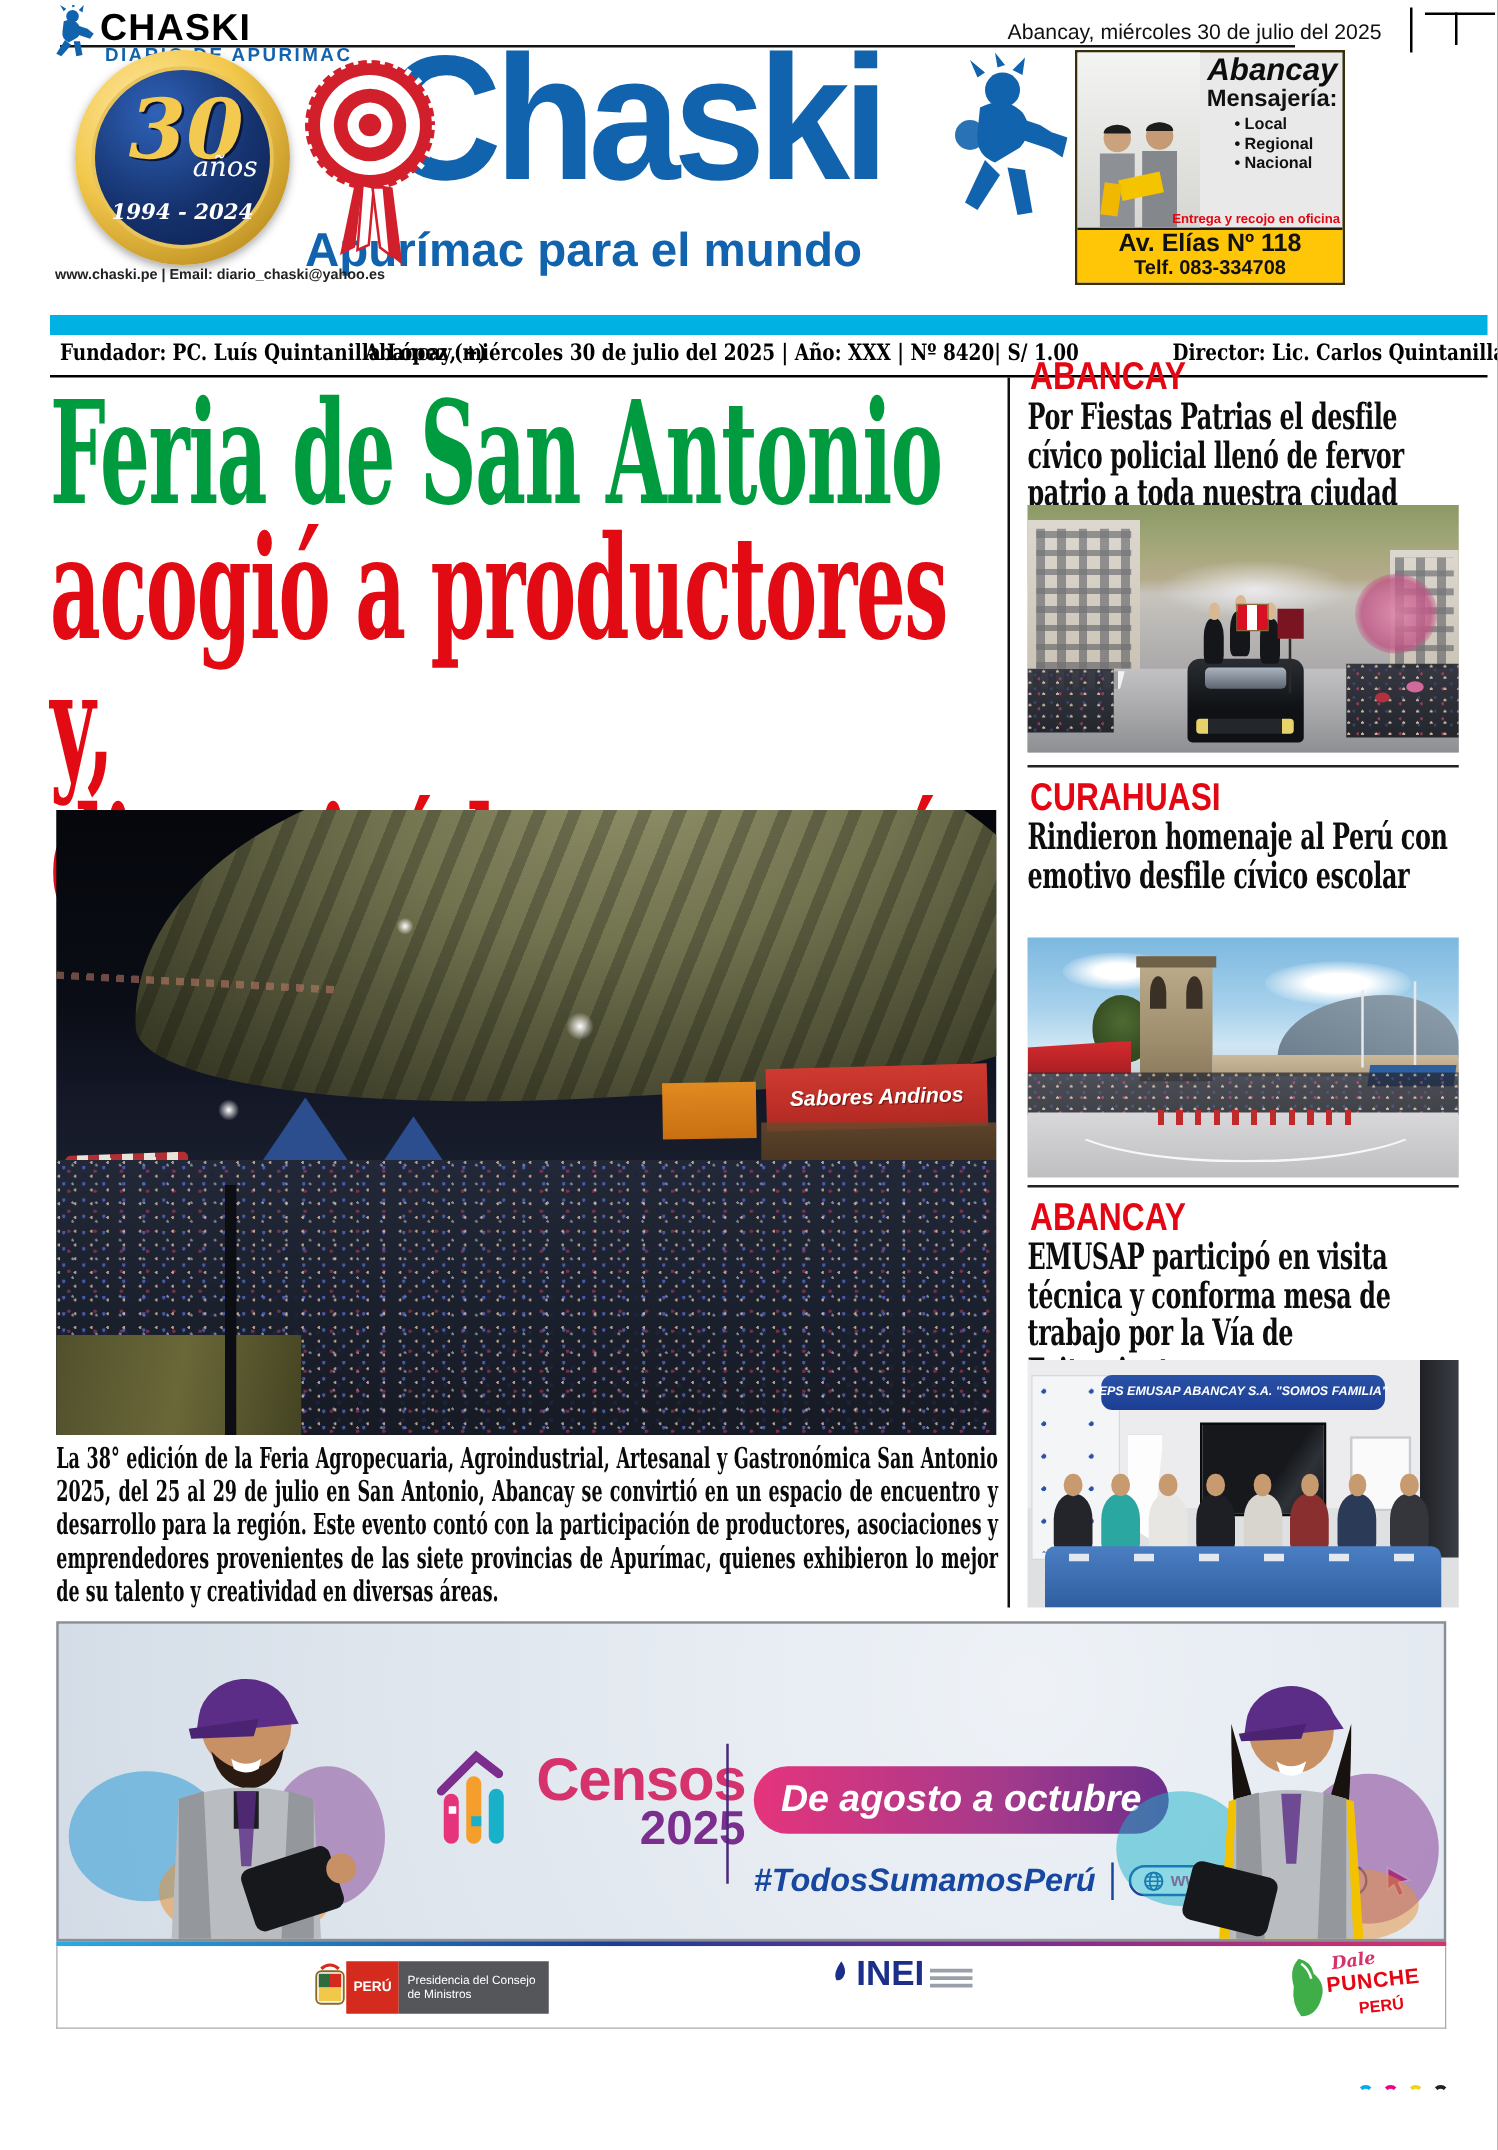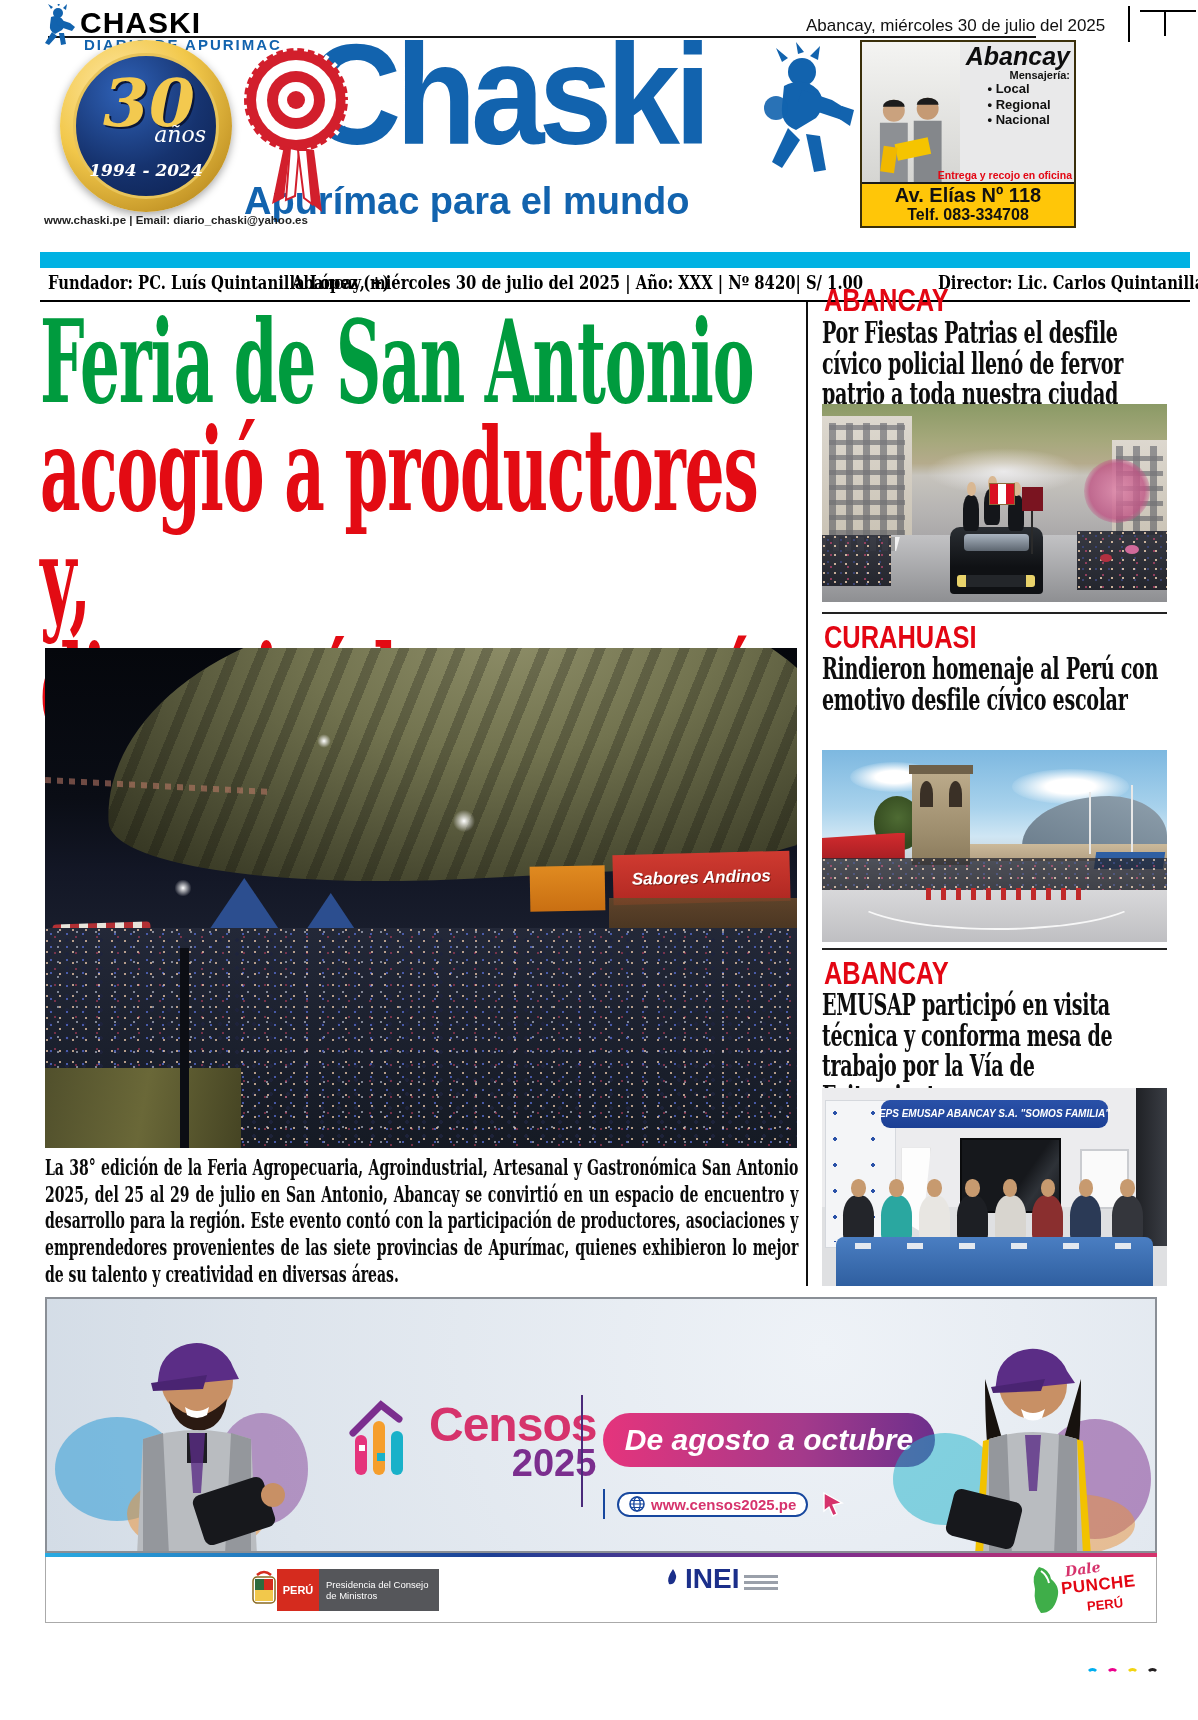--- a/index.html
+++ b/index.html
@@ -41,21 +41,21 @@
   .olva-head{background:linear-gradient(#f08c00,#ffc300 55%,#f5a500);padding:2px 6px 2px;}
   .olva-brand-row{display:flex;align-items:baseline;gap:5px;}
   .olva-brand{font-size:27px;font-weight:800;font-style:italic;color:#fff;letter-spacing:-1px;line-height:1;
     text-shadow:2px 2px 0 #5a4a00,-1px -1px 0 #5a4a00;}
   .olva-brand-suffix{font-size:13px;font-weight:800;font-style:italic;color:#241d00;letter-spacing:1px;}
   .olva-slogan{font-size:9px;font-style:italic;color:#fff6c8;text-align:right;margin-top:-1px;}
   .olva-mid{flex:1;display:flex;position:relative;}
   .olva-photo{width:46%;position:relative;background:linear-gradient(#f4f4f2,#d5d5d2);}
   .olva-right{flex:1;padding:1px 4px;text-align:right;}
   .olva-city{font-size:25px;font-weight:800;font-style:italic;color:#0d0d0d;line-height:1.05;}
-  .olva-services-title{font-size:11px;font-weight:800;color:#111;}
+  .olva-services-title{font-size:19px;font-weight:800;color:#111;}
   .olva-service{font-size:13px;font-weight:800;color:#111;text-align:left;padding-left:24px;line-height:1.2;}
   .olva-note{position:absolute;right:2px;bottom:1px;font-size:10.5px;font-weight:800;color:#e30613;}
   .olva-foot{background:#ffc608;border-top:2px solid #1a1a1a;text-align:center;padding:1px 0 2px;}
   .olva-address{font-size:20px;font-weight:800;color:#111;line-height:1.05;}
   .olva-phone{font-size:16px;font-weight:800;color:#111;line-height:1.1;}
 
   
   .cyanbar{position:absolute;left:40px;top:252px;width:1150px;height:16px;background:#00b2e3;}
   .info{position:absolute;top:272px;font-size:18px;font-weight:800;color:#000;white-space:nowrap;
     font-family:"DejaVu Serif",serif;transform:scaleX(.82);transform-origin:0 0;}
@@ -450,20 +450,21 @@
       <div class="censos-text">
         <div class="censos-title">Censos</div>
         <div class="censos-year">2025</div>
       </div>
     </div>
     <div class="vline"></div>
     <div class="pill">
       <span>De agosto a octubre</span>
     </div>
     <div class="tag-row">
+      <span class="hashtag">#TodosSumamosPerú</span>
       <span class="sep-bar"></span>
       <span class="url-chip">
         <svg width="16" height="16" viewBox="0 0 16 16">
           <circle cx="8" cy="8" r="7" fill="none" stroke="#17479e" stroke-width="1.6"></circle>
           <ellipse cx="8" cy="8" rx="3.2" ry="7" fill="none" stroke="#17479e" stroke-width="1.3"></ellipse>
           <path d="M1 8 h14 M2.2 4.5 h11.6 M2.2 11.5 h11.6" stroke="#17479e" stroke-width="1.2" fill="none"></path>
         </svg>
         <span class="url-text">www.censos2025.pe</span>
       </span>
       <svg width="26" height="26" viewBox="0 0 26 26">

